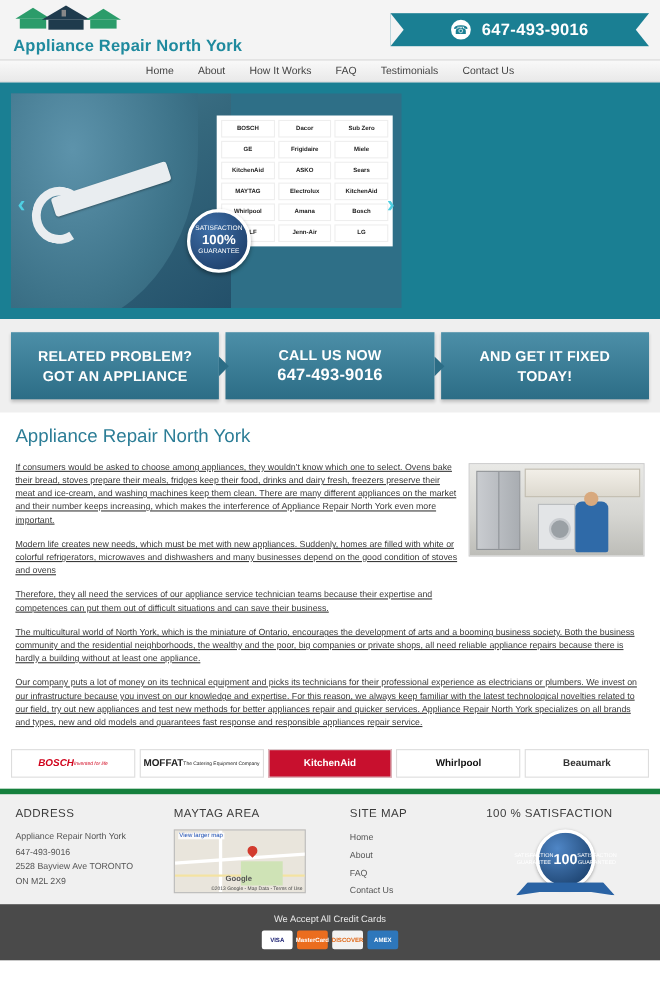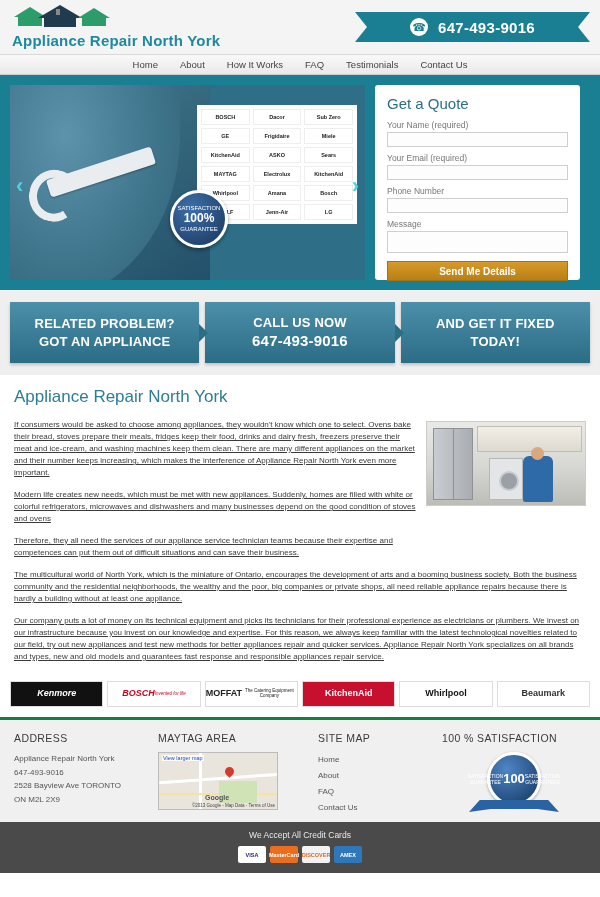--- a/index.html
+++ b/index.html
@@ -200,21 +200,21 @@
   .lc-kenmore { background:#111; color:#fff; font-style:italic; }
   .lc-bosch { color:#d0021b; font-style:italic; }
   .lc-moffat { color:#222; }
   .lc-kitchenaid { background:#c8102e; color:#fff; }
   .lc-whirlpool { color:#111; }
   .lc-beaumark { color:#333; }
   .logo-cell small { display:block; font-size:4.5px; font-weight:normal; }
 
   
   .footer {
-    background:#f0f0f0; border-top:3px solid #15803d;
+    background:#f0f0f0; border-top:5px solid #15803d;
     display:flex; padding:12px 14px; gap:14px; height:105px;
   }
   .fcol { font-size:8px; color:#555; }
   .fcol h3 {
     font-size:10.5px; font-weight:normal; color:#3b3b3b;
     margin:0 0 8px 0; letter-spacing:.4px;
   }
   .fcol.addr { width:130px; }
   .fcol.addr div { line-height:1.7; }
   .fcol.area { width:130px; }
@@ -330,37 +330,20 @@
       </div>
       <div class="badge-seal">
         <span>SATISFACTION</span>
         <span class="pct">100%</span>
         <span>GUARANTEE</span>
       </div>
       <div class="arrow-l">‹</div>
       <div class="arrow-r">›</div>
     </div>
 
-    <div class="quote-box">
-      <div class="quote-title">Get a Quote</div>
-
-      <div class="quote-label">Your Name (required)</div>
-      <input type="text" value="" style="">
-
-      <div class="quote-label">Your Email (required)</div>
-      <input type="text" value="" style="">
-
-      <div class="quote-label">Phone Number</div>
-      <input type="text" value="" style="">
-
-      <div class="quote-label">Message</div>
-      <textarea style=""></textarea>
-
-      <button class="send-btn">Send Me Details</button>
-    </div>
   </div>
 
   <div class="cta-strip">
     <div class="cta">
       <span>RELATED PROBLEM?</span>
       <span>GOT AN APPLIANCE</span>
     </div>
     <div class="cta">
       <span>CALL US NOW</span>
       <span class="big">647-493-9016</span>
@@ -384,23 +367,20 @@
         <div class="cabinets"></div>
         <div class="washer"></div>
         <div class="tech"></div>
       </div>
     </div>
     <p>The multicultural world of North York, which is the miniature of Ontario, encourages the development of arts and a booming business society. Both the business community and the residential neighborhoods, the wealthy and the poor, big companies or private shops, all need reliable appliance repairs because there is hardly a building without at least one appliance.</p>
     <p>Our company puts a lot of money on its technical equipment and picks its technicians for their professional experience as electricians or plumbers. We invest on our infrastructure because you invest on our knowledge and expertise. For this reason, we always keep familiar with the latest technological novelties related to our field, try out new appliances and test new methods for better appliances repair and quicker services. Appliance Repair North York specializes on all brands and types, new and old models and guarantees fast response and responsible appliances repair service.</p>
   </div>
 
   <div class="logo-strip">
-    <div class="logo-cell lc-kenmore">
-      <span>Kenmore</span>
-    </div>
     <div class="logo-cell lc-bosch">
       <span>BOSCH</span>
       <small>Invented for life</small>
     </div>
     <div class="logo-cell lc-moffat">
       <span>MOFFAT</span>
       <small>The Catering Equipment Company</small>
     </div>
     <div class="logo-cell lc-kitchenaid">
       <span>KitchenAid</span>

